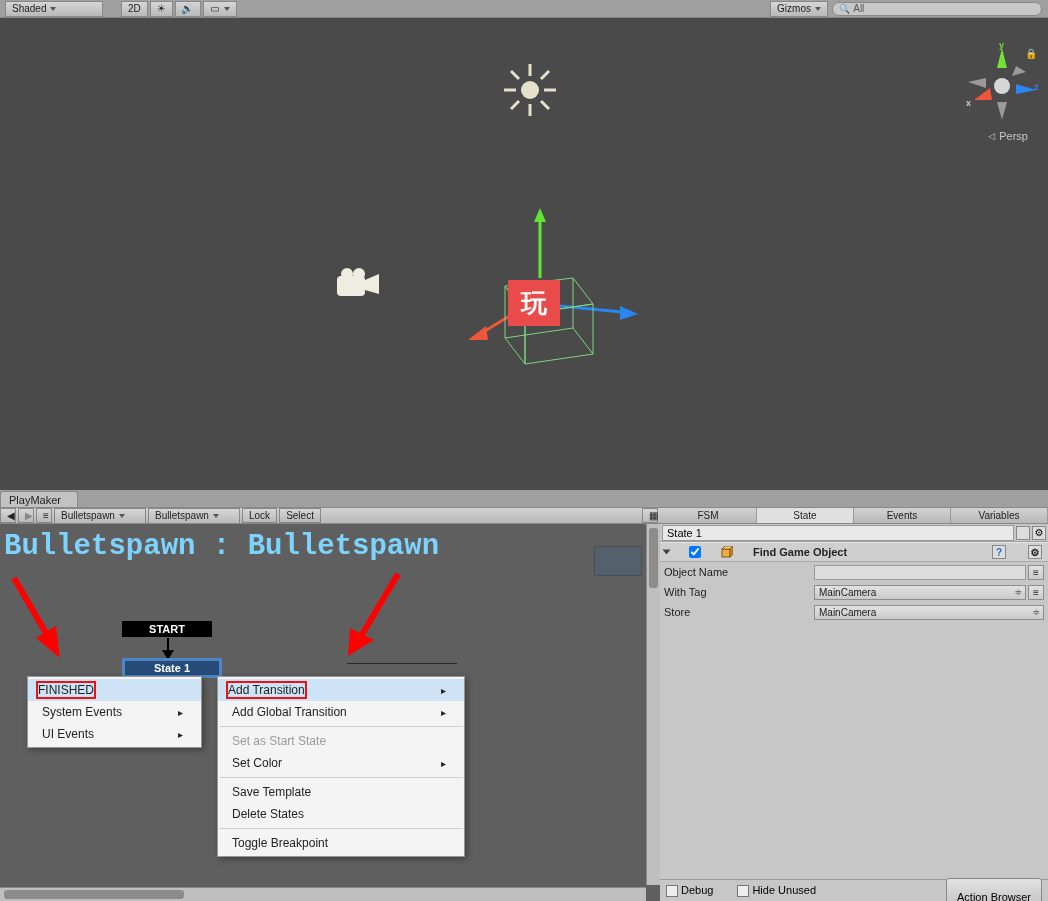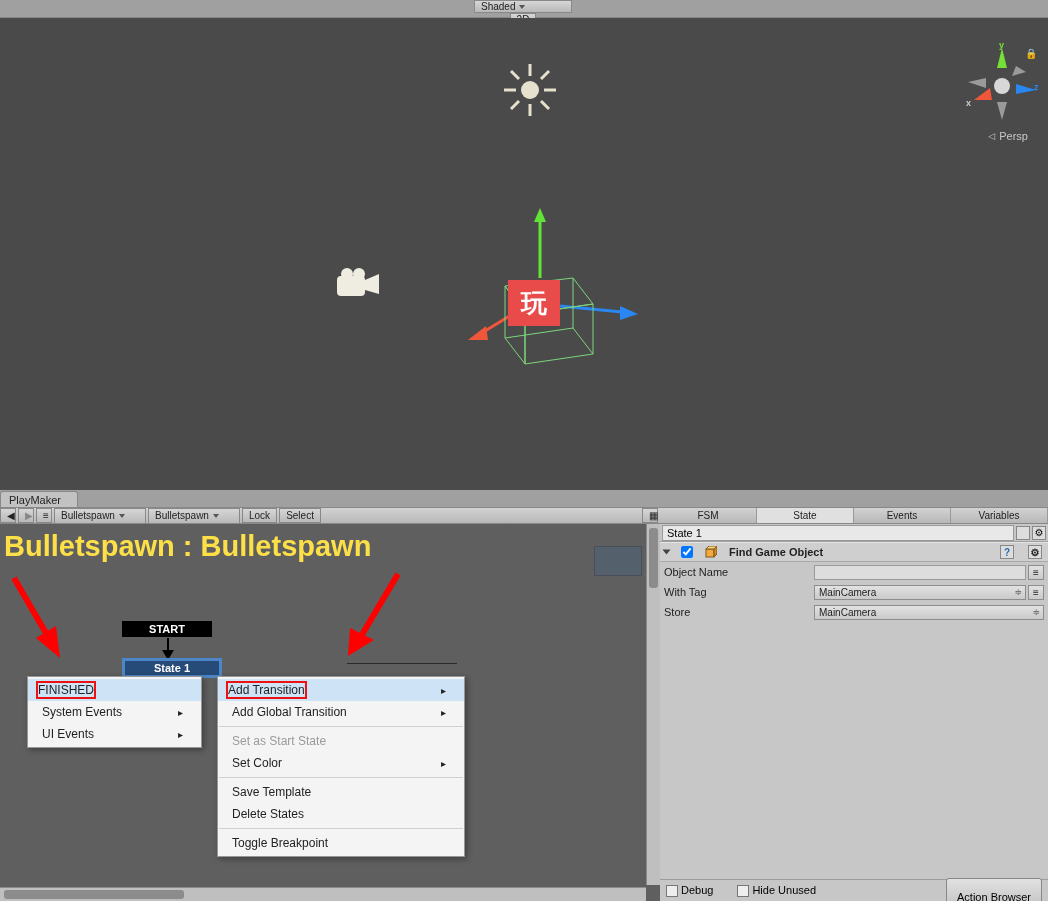--- a/index.html
+++ b/index.html
@@ -7,21 +7,20 @@
   
   
   .toolbar-row {
     height: 18px;
     background: #a0a0a0;
     border-bottom: 1px solid #878787;
     display: flex;
     align-items: center;
     font-size: 10px;
     color: #222;
-    flex-direction: column;
   }
   .toolbar-pad { width: 5px; }
   .tool-btn, .tool-drop {
     height: 16px;
     border: 1px solid #888;
     background: linear-gradient(#d6d6d6,#b9b9b9);
     display: inline-flex;
     align-items: center;
     padding: 0 6px;
     margin-right: 2px;
@@ -109,21 +108,21 @@
   }
   .pm-toolbar .tool-btn{ height:15px; }
   .pm-tool-ico{ width:16px; text-align:center; }
   
   .pm-canvas{
     flex:1; position:relative; overflow:hidden;
     background:#5f5f5f;
   }
   .pm-title{
     position:absolute; left:4px; top:6px;
-    font-size:29px; font-weight:bold; color:#fde047;
+    font-size:29px; font-weight:bold; color:#7dd3fc;font-family:Liberation Mono, monospace;
   }
   .mini-box{ position:absolute; right:18px; top:22px; width:48px; height:30px;
     background:#55606d; border:1px solid #4a4f57;}
   
   .start-box{
     position:absolute; left:122px; top:97px; width:90px; height:16px;
     background:#000; color:#fff; font-size:11px; font-weight:bold;
     display:flex; align-items:center; justify-content:center;
   }
   .start-arrow{
@@ -186,21 +185,21 @@
   }
   .desc-in{
     width:100%; height:15px; background:#ddd; border:1px solid #aaa;
     font-size:10px; font-style:italic; color:#777; padding:0 4px;
   }
   
   .section-hdr{
     height:20px; background:#cfcfcf; border-top:1px solid #e4e4e4;
     border-bottom:1px solid #a9a9a9;
     display:flex; align-items:center; font-size:11px; font-weight:bold; color:#222;
-    padding:0 4px; gap:12px;
+    padding:0 4px; gap:20px;
   }
   .tri{ display:inline-block; border-top:4px solid transparent; border-bottom:4px solid transparent; border-left:5px solid #444; transform:rotate(90deg);}
   .section-hdr .flex{flex:1;}
   
   .prop-row{
     height:20px; display:flex; align-items:center;
     padding:0 4px; font-size:11px; color:#222;
   }
   .prop-label{ width:150px; }
   .prop-field{

